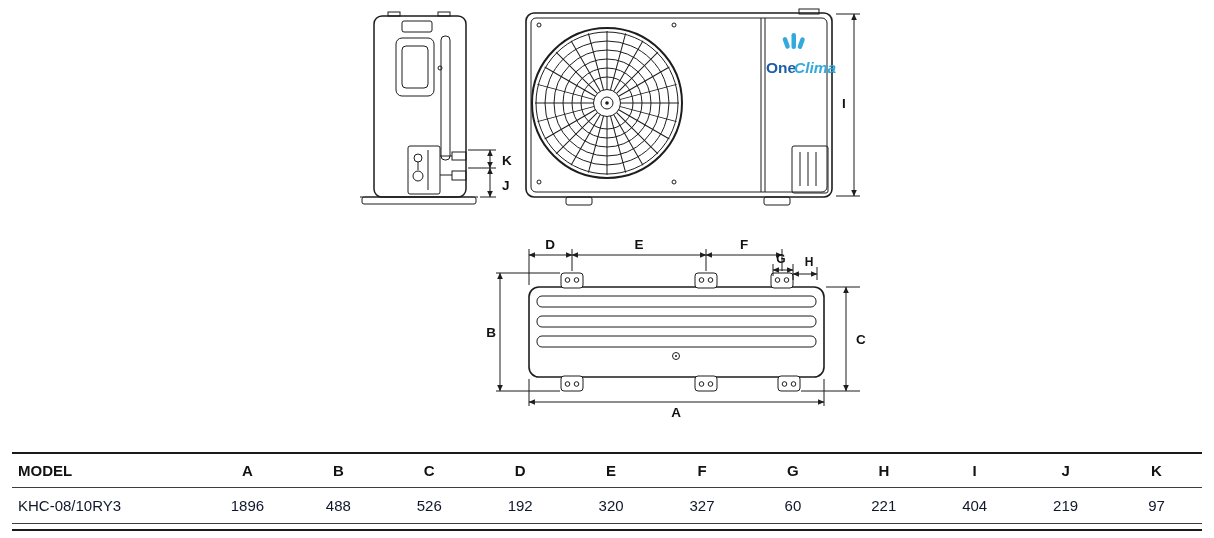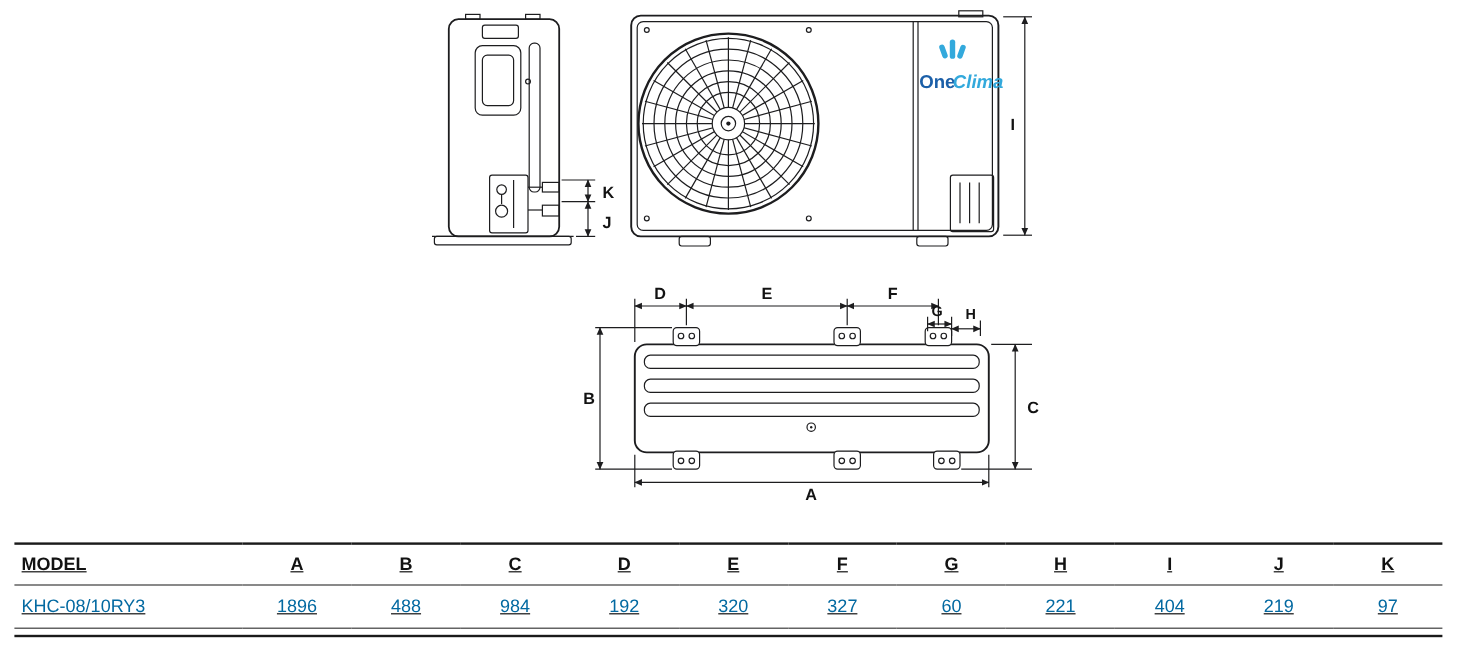--- a/index.html
+++ b/index.html
@@ -1,21 +1,21 @@
 <!DOCTYPE html>
 <html><head>
 <meta charset="utf-8">
 <style>
   html,body{margin:0;padding:0;background:#fff;}
   body{width:1214px;height:538px;position:relative;font-family:"Liberation Sans",sans-serif;color:#121212;overflow:hidden;}
   .diagram-wrap{position:absolute;left:4px;top:0;width:1214px;height:446px;}
   svg text{font-family:"Liberation Sans",sans-serif;}
-  .dims-table{position:absolute;left:12px;top:452px;width:1190px;border-collapse:collapse;table-layout:fixed;text-decoration:underline;}
+  .dims-table{position:absolute;left:12px;top:452px;width:1190px;border-collapse:collapse;table-layout:fixed;}
   .dims-table th{font-size:15px;font-weight:bold;text-align:center;padding:8px 2px;border-top:2px solid #1a1a1a;border-bottom:1px solid #3d3d3d;}
-  .dims-table td{font-size:15px;text-align:center;padding:9px 2px;border-bottom:1px solid #3d3d3d;color:#0369a1;}
+  .dims-table td{font-size:15px;text-align:center;padding:9px 2px;border-bottom:1px solid #3d3d3d;color:#0f172a;}
   .dims-table .model-col{width:182px;text-align:left;padding-left:6px;}
   .bottom-rule{position:absolute;left:12px;top:529px;width:1190px;height:2px;background:#1a1a1a;}
 </style>
 </head>
 <body>
 
 <div class="diagram-wrap">
 <svg width="1214" height="446" viewBox="0 0 1214 446" xmlns="http://www.w3.org/2000/svg">
   <defs>
     <marker id="arr" viewBox="0 0 10 10" refX="8.5" refY="5" markerWidth="7" markerHeight="7" orient="auto-start-reverse">
@@ -219,21 +219,21 @@
       <th>I</th>
       <th>J</th>
       <th>K</th>
     </tr>
   </thead>
   <tbody>
     <tr>
       <td class="model-col">KHC-08/10RY3</td>
       <td>1896</td>
       <td>488</td>
-      <td>984</td>
+      <td>526</td>
       <td>192</td>
       <td>320</td>
       <td>327</td>
       <td>60</td>
       <td>221</td>
       <td>404</td>
       <td>219</td>
       <td>97</td>
     </tr>
   </tbody>

